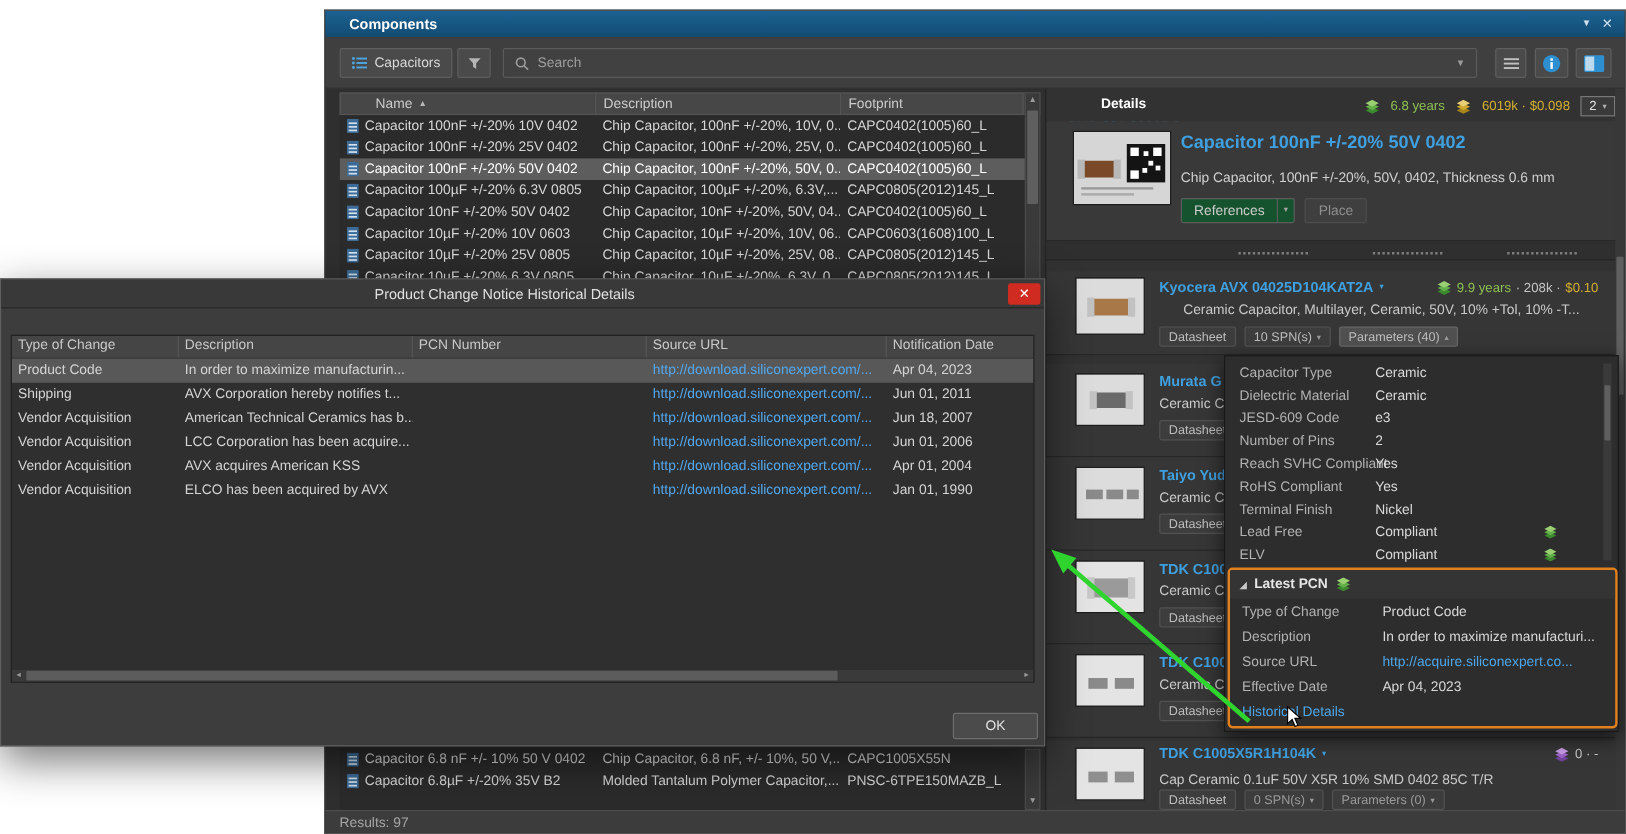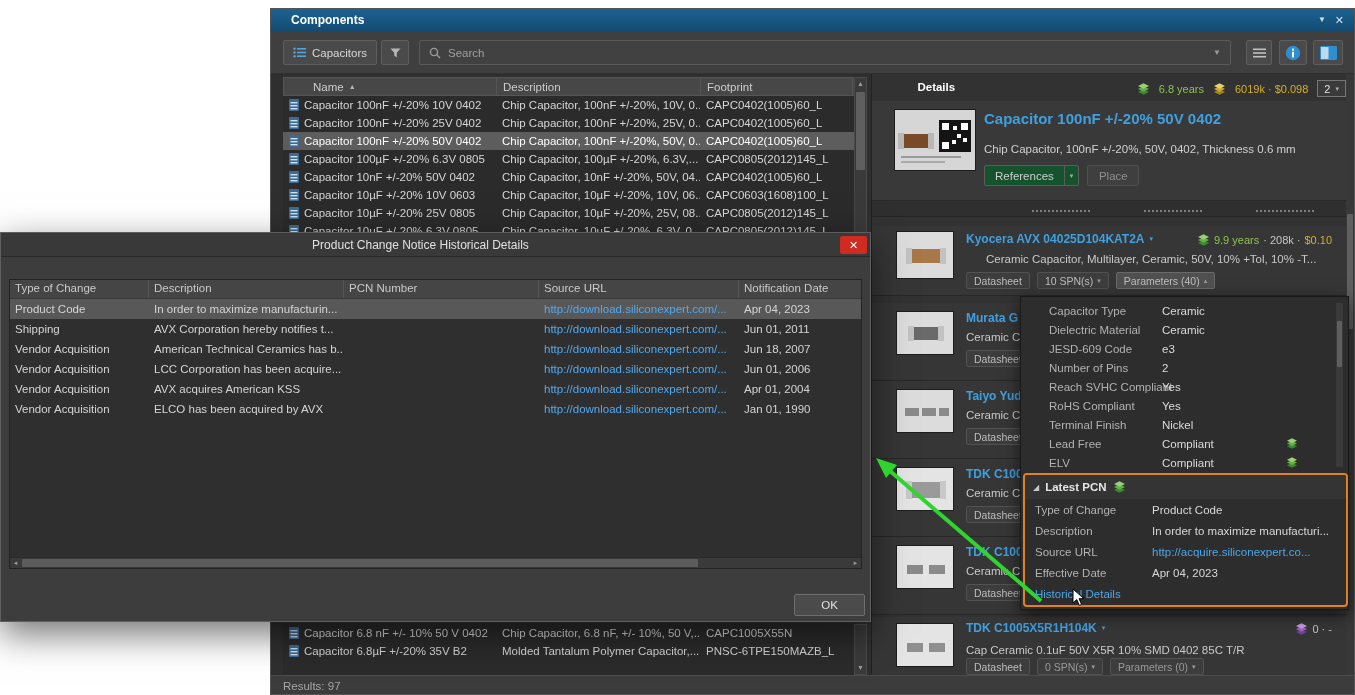--- a/index.html
+++ b/index.html
@@ -538,21 +538,21 @@
       </div>
     </div>
 
     <div class="d-scroll">
         <div class="sc-thumb"></div>
       </div>
   </div>
 </section>
 
 <div class="popup abs">
-  <div style="position:absolute;left:16px;top:4px;right:16px;">
+  <div style="position:absolute;left:0;top:4px;right:16px;">
     <div class="prow">
         <span class="pl">Capacitor Type</span>
         <span class="pv">Ceramic</span>
       </div>
     <div class="prow">
         <span class="pl">Dielectric Material</span>
         <span class="pv">Ceramic</span>
       </div>
     <div class="prow">
         <span class="pl">JESD-609 Code</span>

